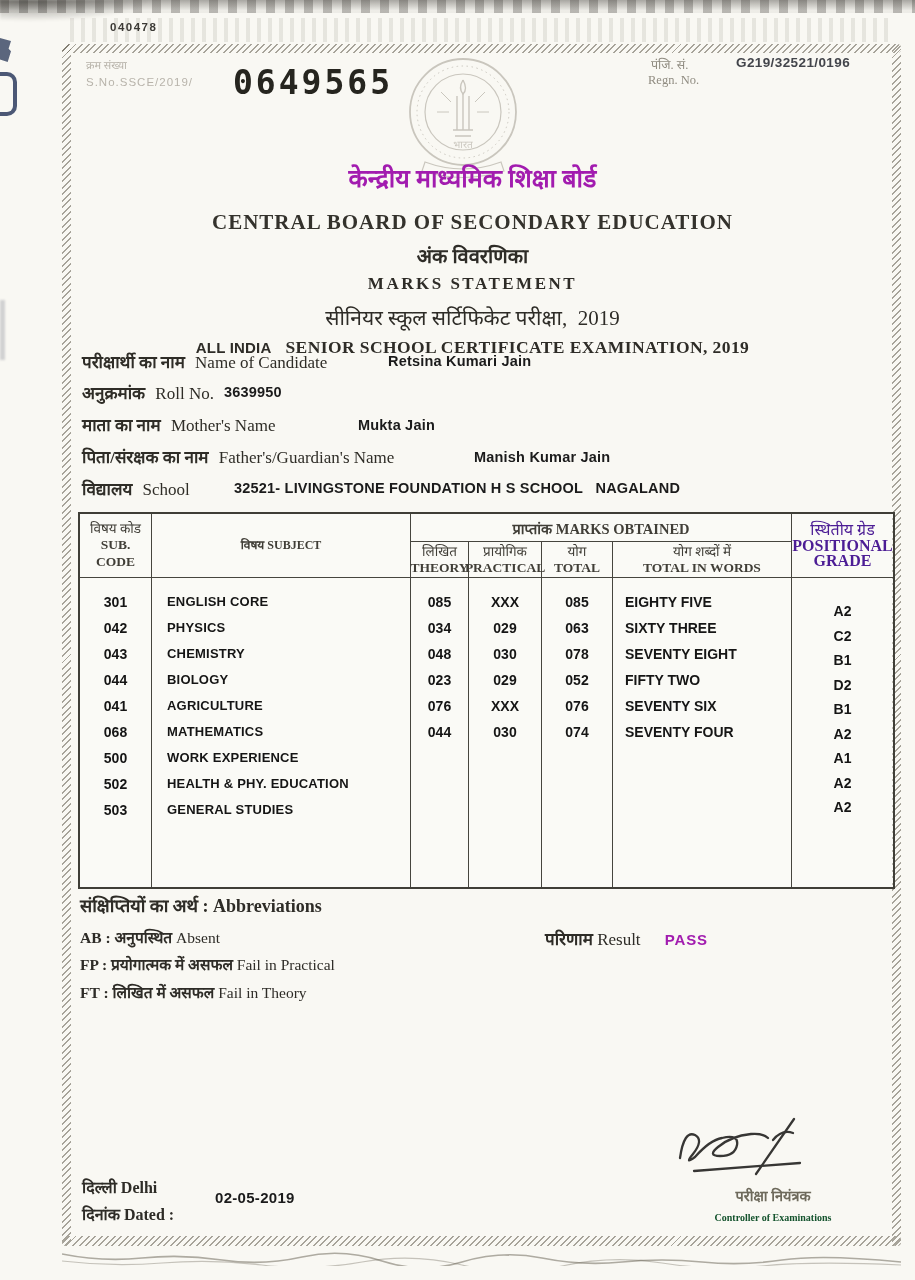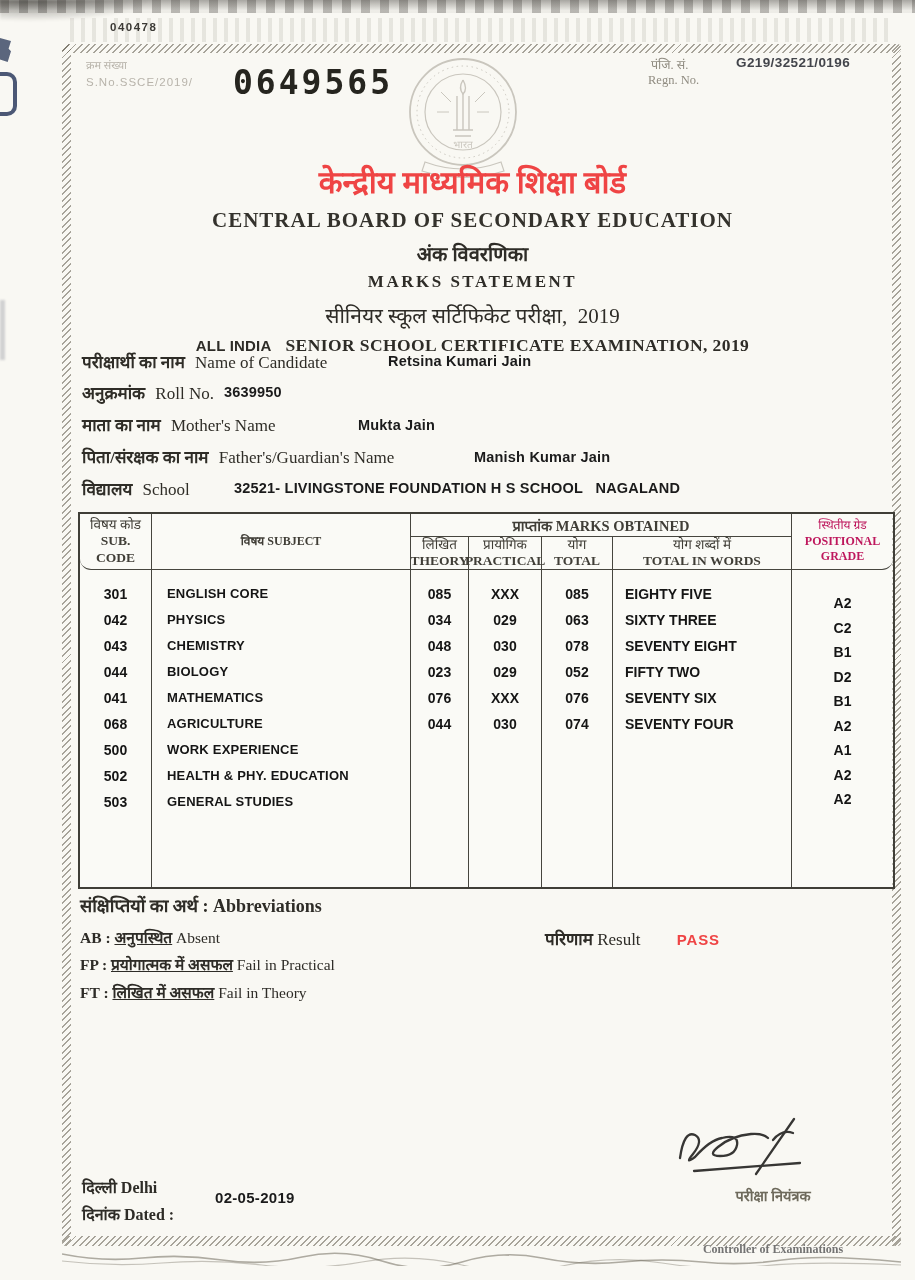--- a/index.html
+++ b/index.html
@@ -39,21 +39,21 @@
   .regn-hi{top:56px;left:651px;font-size:12.5px;color:rgba(125,120,108,.85);}
   .regn-en{top:73px;left:648px;font-size:12.5px;color:rgba(125,120,108,.85);}
   .regn-val{top:55px;left:736px;font-family:"Liberation Sans", sans-serif;font-weight:700;
     font-size:13.5px;color:#43454b;letter-spacing:.4px;}
 
   
   .emblem{top:50px;left:403px;opacity:.38;}
 
   
   .hdr{top:160px;left:55px;right:25px;text-align:center;}
-  .hdr .board-hi{font-size:31px;font-weight:600;color:#ef4444;margin-bottom:6px;}
+  .hdr .board-hi{font-size:25px;font-weight:600;color:#a21caf;margin-bottom:16px;}
   .hdr .board-en{font-size:21px;font-weight:700;letter-spacing:1px;color:#34322c;margin-bottom:7px;}
   .hdr .doc-hi{font-size:20px;font-weight:600;margin-bottom:5px;}
   .hdr .doc-en{font-size:17px;font-weight:700;letter-spacing:2.5px;margin-bottom:9px;}
   .hdr .exam-hi{font-size:21px;font-weight:400;margin-bottom:6px;white-space:pre;}
   .hdr .exam-en-line{font-size:17.5px;font-weight:700;letter-spacing:.4px;}
   .hdr .scope{font-family:"Liberation Sans", sans-serif;font-size:15px;font-weight:700;
     letter-spacing:.2px;margin-right:14px;}
 
   
   .cand-row{left:82px;font-size:17px;color:#2f2d27;}
@@ -63,70 +63,70 @@
     color:#1b1b1b;white-space:pre;letter-spacing:.2px;}
   .r0{top:350px;} .v0{top:353px;left:388px;}
   .r1{top:381px;} .v1{top:384px;left:224px;}
   .r2{top:413px;} .v2{top:417px;left:358px;}
   .r3{top:445px;} .v3{top:449px;left:474px;}
   .r4{top:477px;} .v4{top:480px;left:234px;}
 
   
   .mtable{top:512px;left:78px;width:817px;height:377px;border:2px solid #3f3e37;box-sizing:border-box;
     display:flex;flex-direction:column;background:rgba(255,255,255,.25);}
-  .thead{display:flex;border-bottom:1.6px solid #46453e;box-sizing:border-box;height:56px;color:#403e37;border-radius:11px;}
+  .thead{display:flex;border-bottom:1.6px solid #46453e;box-sizing:border-box;height:64px;color:#403e37;}
   .th{box-sizing:border-box;display:flex;flex-direction:column;align-items:center;justify-content:center;
     text-align:center;line-height:16.5px;}
   .th-code{width:72px;border-right:1.6px solid #46453e;font-size:13.5px;}
   .th-subject{width:259px;border-right:1.6px solid #46453e;font-size:12px;font-weight:600;}
   .th-group{width:381px;border-right:1.6px solid #46453e;display:flex;flex-direction:column;box-sizing:border-box;}
   .th-group-top{height:28px;border-bottom:1.4px solid #46453e;box-sizing:border-box;display:flex;
     align-items:center;justify-content:center;font-size:14.5px;font-weight:600;}
   .th-group-bot{flex:1;display:flex;}
   .th-sub{box-sizing:border-box;display:flex;flex-direction:column;align-items:center;justify-content:center;
     font-size:13.5px;line-height:16px;}
   .th-theory{width:58px;border-right:1.4px solid #46453e;}
   .th-practical{width:73px;border-right:1.4px solid #46453e;}
   .th-total{width:71px;border-right:1.4px solid #46453e;text-align:right;}
   .th-words{flex:1;}
-  .th-grade{flex:1;font-size:12px;color:#be185d;line-height:15.5px;}
+  .th-grade{flex:1;font-size:16px;color:#4c1d95;line-height:15.5px;}
   .th .en, .th-sub .en{font-weight:600;}
 
   .tbody{flex:1;display:flex;font-family:"Liberation Sans", sans-serif;font-weight:700;
     font-size:14px;color:#151515;}
   .tcol{box-sizing:border-box;padding-top:11px;}
   .c-code{width:72px;border-right:1.6px solid #46453e;text-align:center;}
   .c-subject{width:259px;border-right:1.6px solid #46453e;padding-left:15px;font-size:13px;letter-spacing:.2px;}
   .c-theory{width:58px;border-right:1.4px solid #46453e;text-align:center;}
   .c-practical{width:73px;border-right:1.4px solid #46453e;text-align:center;}
   .c-total{width:71px;border-right:1.4px solid #46453e;text-align:center;}
   .c-words{width:179px;border-right:1.6px solid #46453e;padding-left:12px;}
   .c-grade{flex:1;text-align:center;padding-top:21px;}
   .cell{display:block;height:26px;line-height:26px;white-space:nowrap;}
   .c-grade .cell{height:24.5px;line-height:24.5px;}
 
   
   .ab-title{top:893px;left:80px;font-size:18px;font-weight:700;}
   .ab-item{left:80px;font-size:15.5px;}
   .ab-item .code{font-weight:700;}
-  .ab-item .hi{font-weight:600;text-decoration:underline;}
+  .ab-item .hi{font-weight:600;}
   .ab0{top:926px;} .ab1{top:953px;} .ab2{top:981px;}
   .result-line{top:927px;left:545px;font-size:17px;}
   .result-line .hi{font-weight:600;}
   .result-val{font-family:"Liberation Sans", sans-serif;font-weight:700;font-size:15px;
-    color:#ef4444;margin-left:32px;letter-spacing:.8px;text-align:right;}
+    color:#a21caf;margin-left:20px;letter-spacing:.8px;text-align:right;}
 
   
   .f-place{top:1174px;left:82px;font-size:16px;font-weight:700;line-height:27px;}
   .f-date{top:1189px;left:215px;font-family:"Liberation Sans", sans-serif;font-weight:700;
     font-size:15px;color:#1b1b1b;letter-spacing:.3px;}
   .sig{top:1116px;left:672px;}
   .f-controller{top:1186px;left:648px;width:250px;text-align:center;line-height:21px;}
   .f-controller .hi{font-size:14.5px;color:#6e6a5c;font-weight:600;}
-  .f-controller .en{font-size:12px;color:#737373;font-weight:700;margin-top:32px;}
+  .f-controller .en{font-size:10px;color:#14532d;font-weight:700;}
 
   .noise-band{top:18px;left:70px;right:20px;height:24px;
     background:repeating-linear-gradient(89deg, rgba(120,114,102,.14) 0 4px, rgba(120,114,102,0) 4px 11px);
     filter:blur(.4px);}
 </style>
 </head>
 <body>
 
 <div class="page">
 
@@ -258,22 +258,22 @@
         <span class="cell">068</span>
         <span class="cell">500</span>
         <span class="cell">502</span>
         <span class="cell">503</span>
       </div>
       <div class="tcol c-subject">
         <span class="cell">ENGLISH CORE</span>
         <span class="cell">PHYSICS</span>
         <span class="cell">CHEMISTRY</span>
         <span class="cell">BIOLOGY</span>
+        <span class="cell">AGRICULTURE</span>
         <span class="cell">MATHEMATICS</span>
-        <span class="cell">AGRICULTURE</span>
         <span class="cell">WORK EXPERIENCE</span>
         <span class="cell">HEALTH &amp; PHY. EDUCATION</span>
         <span class="cell">GENERAL STUDIES</span>
       </div>
       <div class="tcol c-theory">
         <span class="cell">085</span>
         <span class="cell">034</span>
         <span class="cell">048</span>
         <span class="cell">023</span>
         <span class="cell">076</span>

